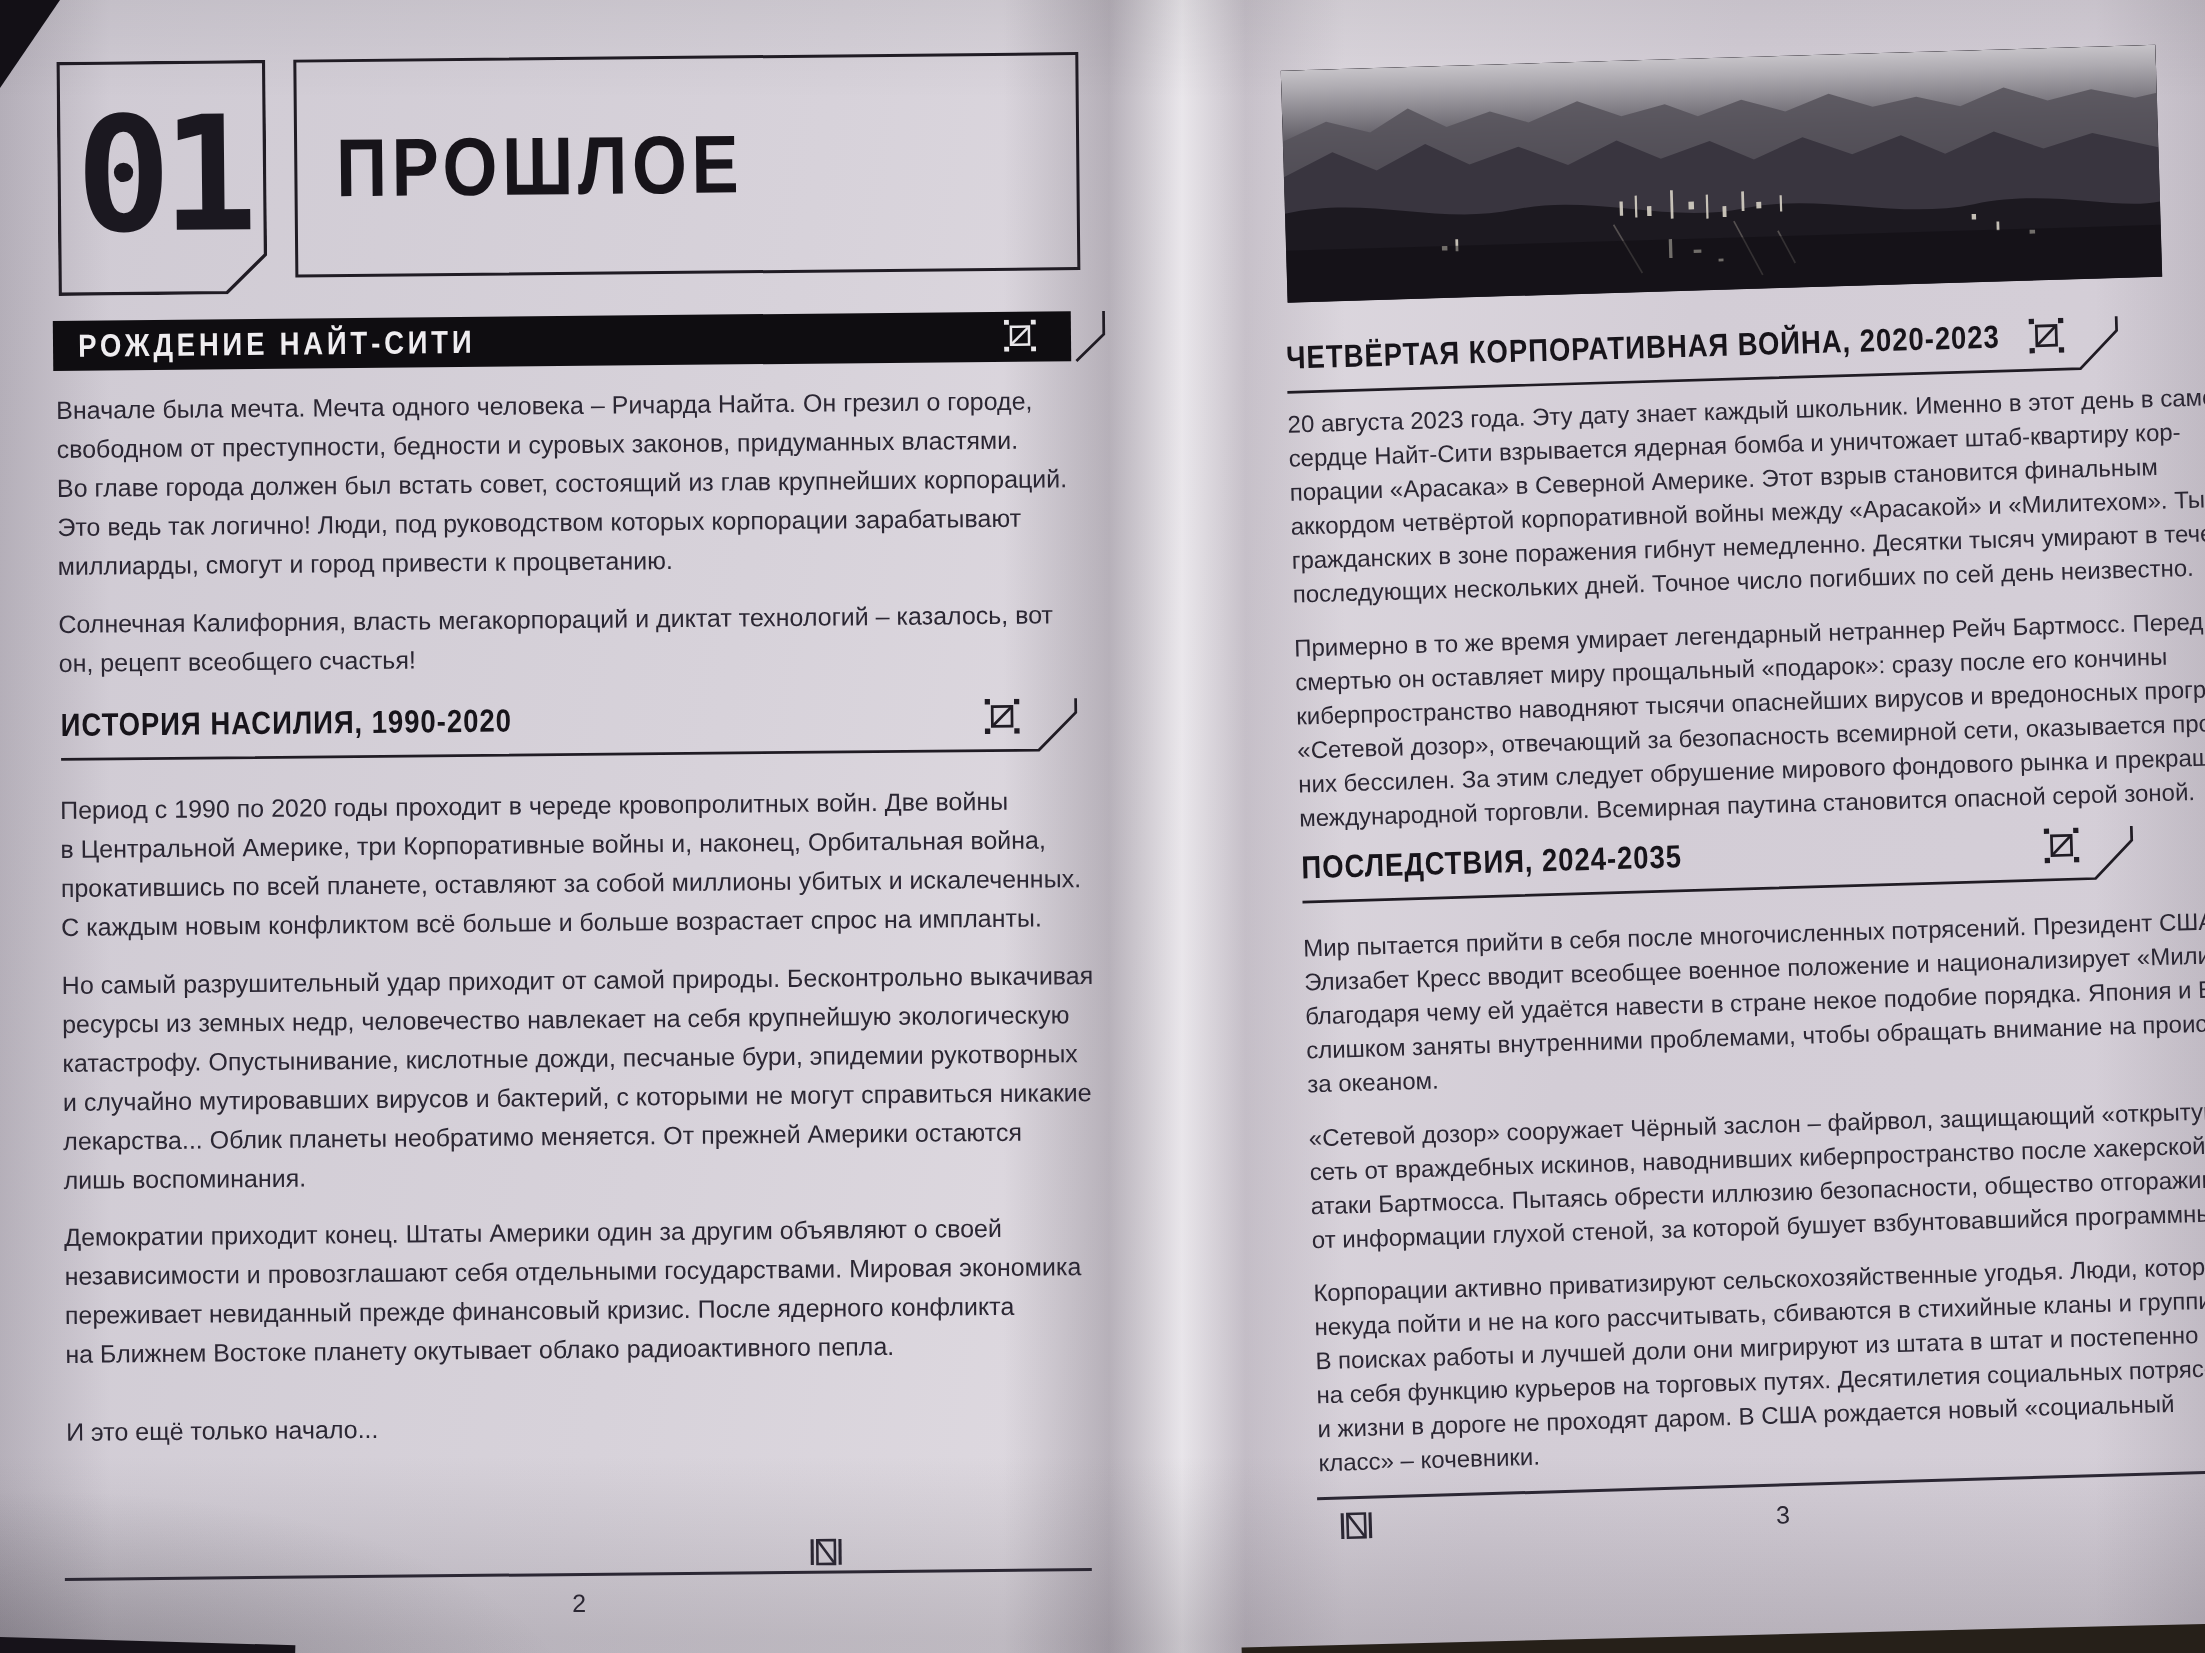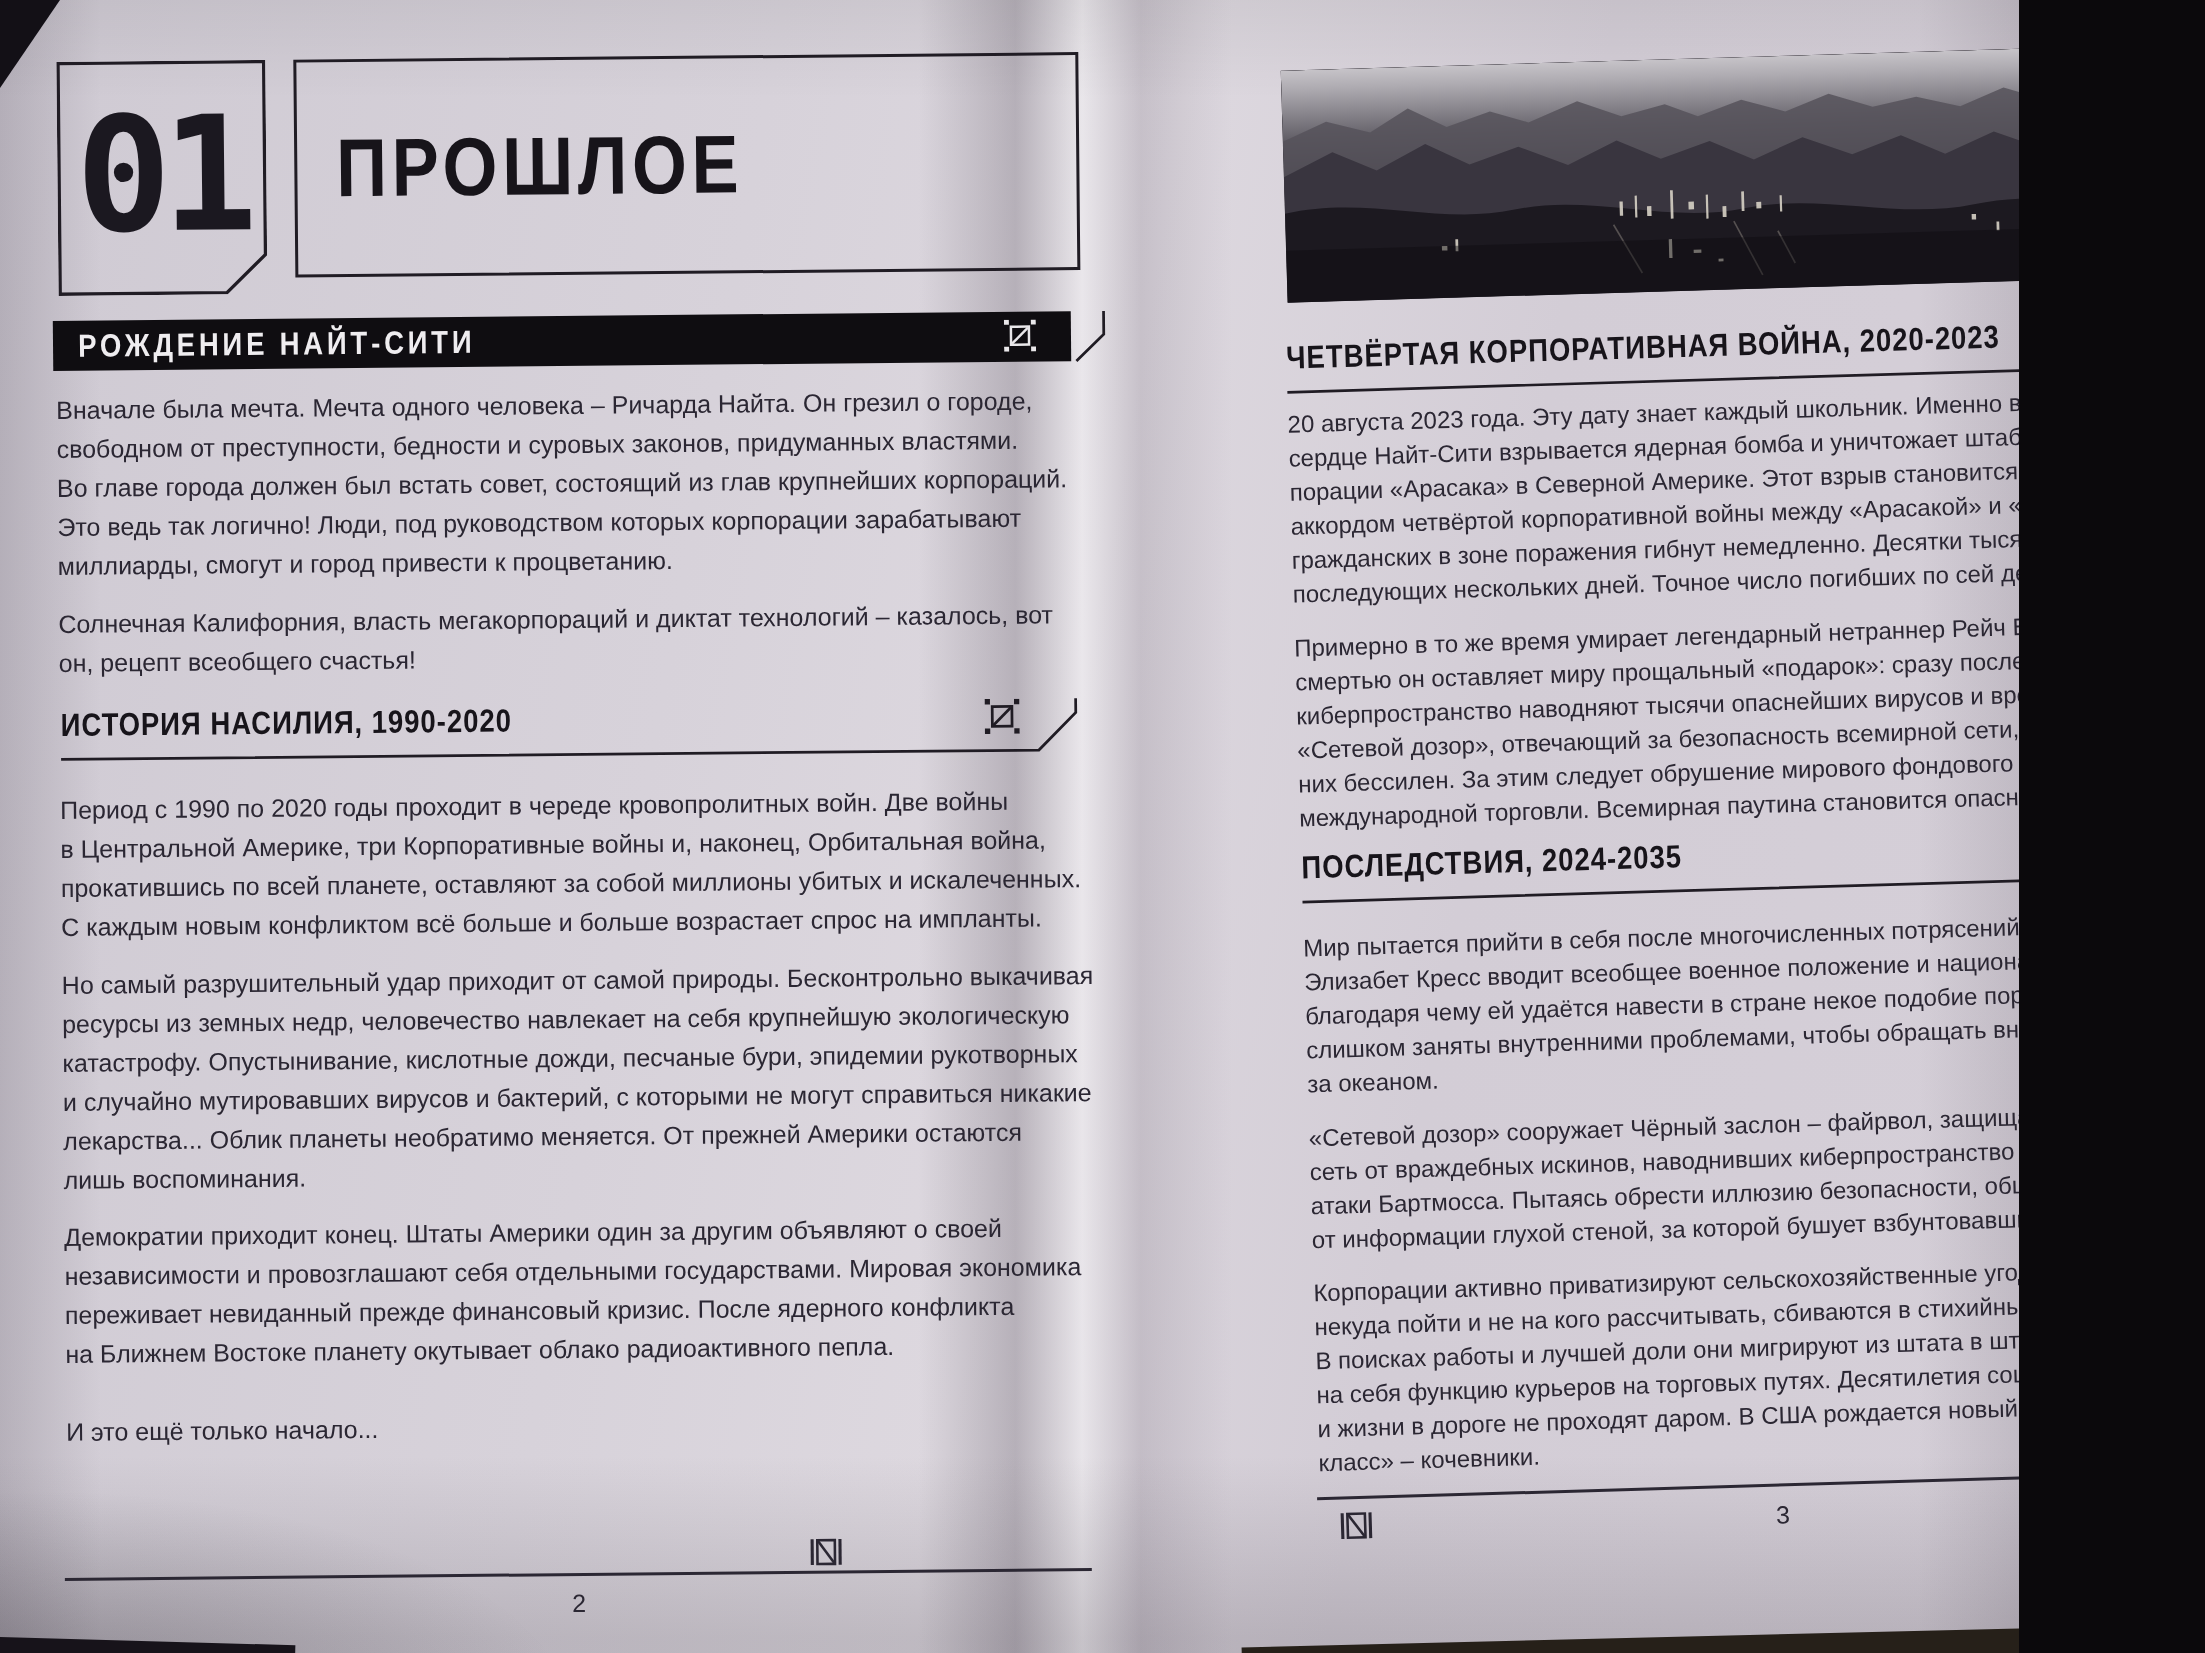--- a/index.html
+++ b/index.html
@@ -1,17 +1,17 @@
 <!DOCTYPE html>
 <html style="font-size:8.8px"><head>
 <meta charset="utf-8">
 <style>
   html,body{margin:0;padding:0;background:#0b090c;}
   .scene{
-    position:relative;width:2019px;height:1654px;overflow:hidden;
+    position:relative;width:2205px;height:1654px;overflow:hidden;
     font-family:"Liberation Sans", sans-serif;color:#2b2733;
   }
   
   .paper{
     position:absolute;inset:0;
     background:
       radial-gradient(766px 328px at 2% 104%, rgba(32,28,36,0.28), transparent 70%),
       linear-gradient(180deg, rgba(0,0,0,0.06) 0%, rgba(0,0,0,0) 6%, rgba(0,0,0,0) 88%, rgba(52,46,56,0.18) 99%),
       linear-gradient(90deg, rgba(70,62,76,0.20) 0%, rgba(0,0,0,0) 5%, rgba(0,0,0,0) 45.5%, rgba(96,88,100,0.30) 50.3%, rgba(255,255,255,0.38) 53.6%, rgba(120,110,124,0.22) 56.5%, rgba(0,0,0,0) 61%, rgba(0,0,0,0) 95%, rgba(70,62,74,0.14) 100%),
       linear-gradient(100deg,#cfcad3 0%,#d7d2da 34%,#ddd8df 52%,#d3cdd6 70%,#d5cfd8 100%);

